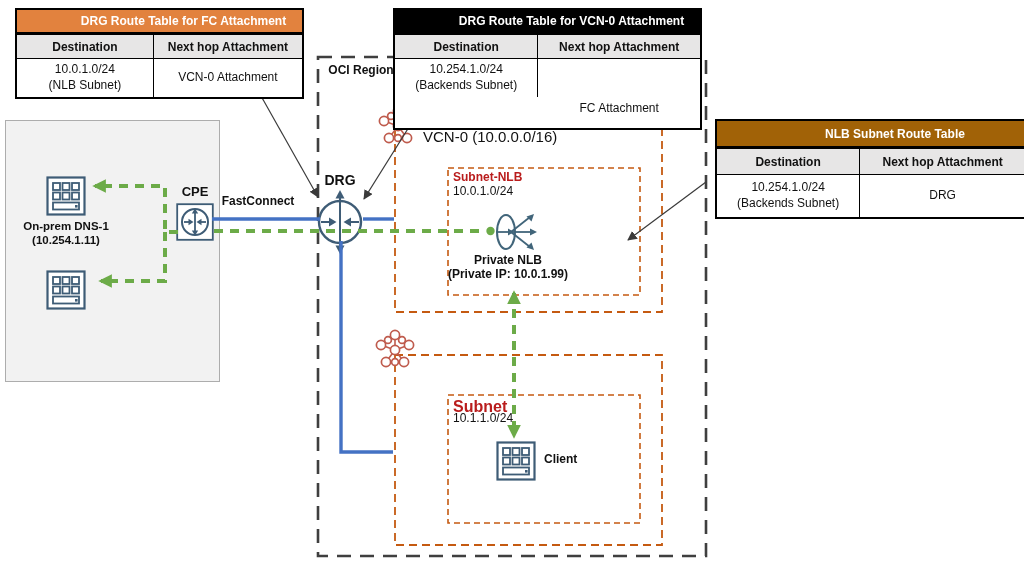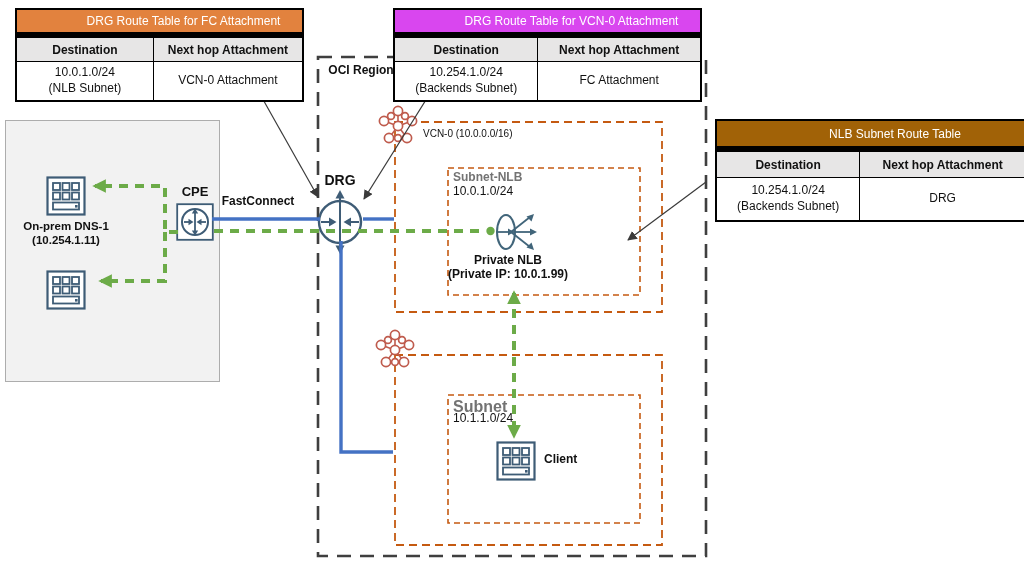--- a/index.html
+++ b/index.html
@@ -6,31 +6,31 @@
   #canvas{
     position:relative;width:1024px;height:564px;background:#fff;
     font-family:"Liberation Sans",sans-serif;color:#111;overflow:hidden;
   }
   .abs{position:absolute;}
   svg{display:block;}
   .lbl{position:absolute;text-align:center;line-height:1.25;}
   .b{font-weight:bold;}
   
   .rtbl{position:absolute;border:2px solid #000;background:#fff;text-align:center;z-index:50;}
-  .rtbl .title{color:#fff;font-weight:normal;font-size:12px;display:flex;align-items:center;justify-content:center;border-bottom:6px solid #000000;padding-left:48px;}
+  .rtbl .title{color:#fff;font-weight:bold;font-size:12px;display:flex;align-items:center;justify-content:center;border-bottom:3px solid #000000;padding-left:48px;}
   .rtbl .cols,.rtbl .data{display:grid;border-radius:12px;}
   .rtbl .colh{background:#E7E6E6;font-weight:bold;font-size:12px;display:flex;align-items:center;justify-content:center;border-bottom:1px solid #000;}
   .rtbl .colh.first,.rtbl .cell.first{border-right:1px solid #000;}
   .rtbl .cell{font-size:12px;display:flex;flex-direction:column;align-items:center;justify-content:center;line-height:1.3;}
   
   .onprem-box{position:absolute;left:5px;top:120px;width:213px;height:260px;background:#F2F2F2;border:1.5px solid #ADADAD;z-index:1;}
   .z2{z-index:20;}
   .z3{z-index:30;}
   .z4{z-index:40;}
-  .orange-t{color:#737373;}
+  .orange-t{color:#b91c1c;}
 </style>
 </head>
 <body>
 
 <div id="canvas">
 
   <div class="onprem-box"></div>
 
   <svg class="abs" style="left:0;top:0;z-index:10;" width="1024" height="564" viewBox="0 0 1024 564">
     <rect x="318" y="57" width="388" height="499" fill="none" stroke="#3F3F3F" stroke-width="2.6" stroke-dasharray="14 9"></rect>
@@ -194,21 +194,21 @@
   </div>
   <div class="lbl b z4" style="left:8px;top:219px;width:116px;font-size:11.5px;">
     <div>On-prem DNS-1</div>
       <div>(10.254.1.11)</div>
   </div>
   <div class="lbl b z4" style="left:176px;top:184px;width:38px;font-size:13px;">CPE</div>
   <div class="lbl b z4" style="left:216px;top:194px;width:84px;font-size:12px;">FastConnect</div>
   <div class="lbl b z4" style="left:316px;top:172px;width:48px;font-size:14px;">DRG</div>
   <div class="lbl b z4" style="left:326px;top:63px;width:70px;font-size:12px;">OCI Region</div>
 
-  <div class="lbl z4" style="left:423px;top:128px;width:160px;text-align:left;font-size:10px;">VCN-0 (10.0.0.0/16)</div>
+  <div class="lbl z4" style="left:423px;top:128px;width:160px;text-align:left;font-size:15px;">VCN-0 (10.0.0.0/16)</div>
   <div class="lbl b z4 orange-t" style="left:453px;top:170px;width:120px;text-align:left;font-size:12px;">Subnet-NLB</div>
   <div class="lbl z4" style="left:453px;top:184px;width:120px;text-align:left;font-size:12px;">10.0.1.0/24</div>
   <div class="lbl b z4" style="left:448px;top:253px;width:120px;font-size:12px;">Private NLB</div>
   <div class="lbl b z4" style="left:433px;top:267px;width:150px;font-size:12px;">(Private IP: 10.0.1.99)</div>
 
   <div class="lbl b z4 orange-t" style="left:453px;top:397px;width:120px;text-align:left;font-size:16px;">Subnet</div>
   <div class="lbl z4" style="left:453px;top:411px;width:120px;text-align:left;font-size:12px;">10.1.1.0/24</div>
   <div class="lbl b z4" style="left:544px;top:452px;width:60px;text-align:left;font-size:12px;">Client</div>
 
   <div class="rtbl" style="left:15px;top:8px;width:285px;">
@@ -222,31 +222,31 @@
         <div>10.0.1.0/24</div>
           <div>(NLB Subnet)</div>
       </div>
       <div class="cell" style="height:38px;">
         <div>VCN-0 Attachment</div>
       </div>
     </div>
   </div>
 
   <div class="rtbl" style="left:393px;top:8px;width:305px;">
-    <div class="title" style="height:22px;background:#d946ef;">DRG Route Table for VCN-0 Attachment</div>
+    <div class="title" style="height:22px;background:#000000;">DRG Route Table for VCN-0 Attachment</div>
     <div class="cols" style="grid-template-columns:47% 53%;">
       <div class="colh first" style="height:23px;">Destination</div>
       <div class="colh" style="height:23px;">Next hop Attachment</div>
     </div>
     <div class="data" style="grid-template-columns:47% 53%;">
       <div class="cell first" style="height:38px;">
         <div>10.254.1.0/24</div>
           <div>(Backends Subnet)</div>
       </div>
-      <div class="cell" style="height:38px;">
+      <div class="cell" style="height:38px;margin-top:31px;">
         <div>FC Attachment</div>
       </div>
     </div>
   </div>
 
   <div class="rtbl" style="left:715px;top:119px;width:308px;">
     <div class="title" style="height:25px;background:#a16207;">NLB Subnet Route Table</div>
     <div class="cols" style="grid-template-columns:46.5% 53.5%;">
       <div class="colh first" style="height:25px;">Destination</div>
       <div class="colh" style="height:25px;">Next hop Attachment</div>

